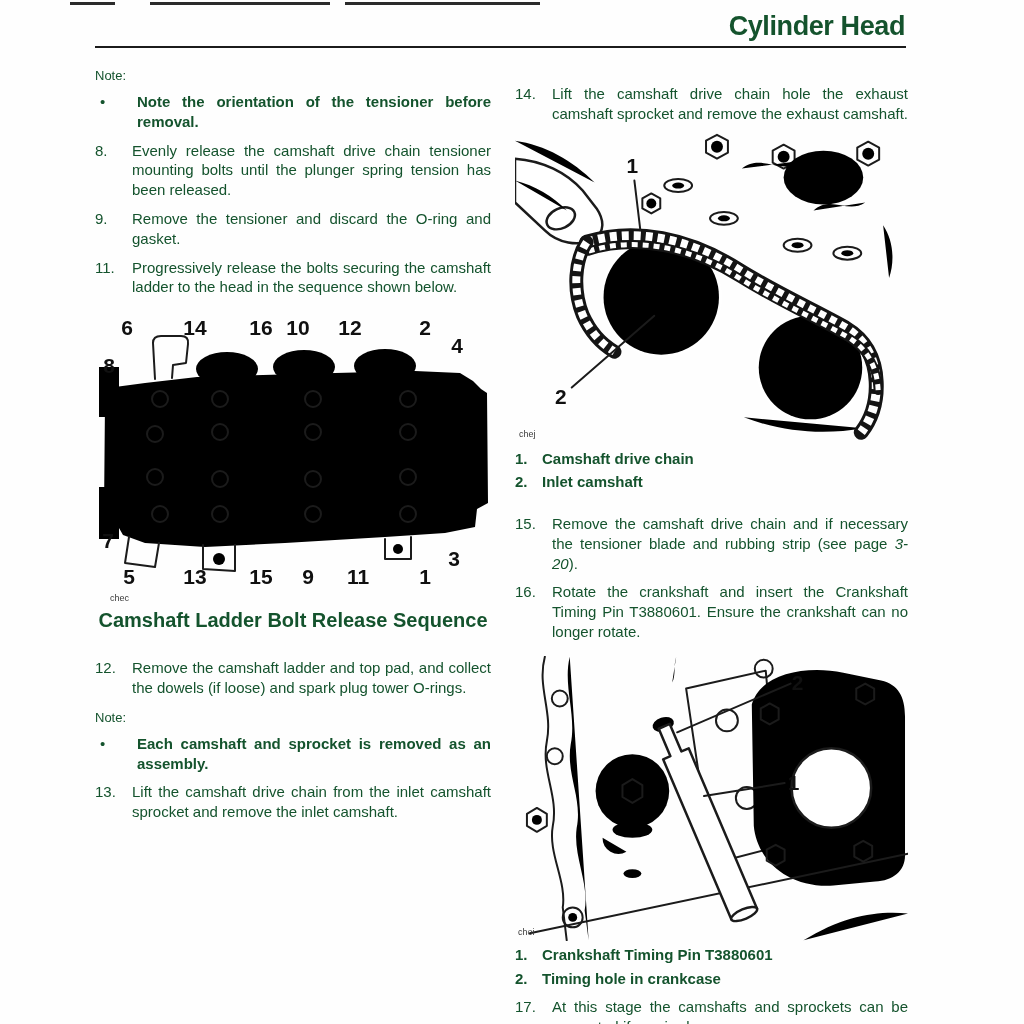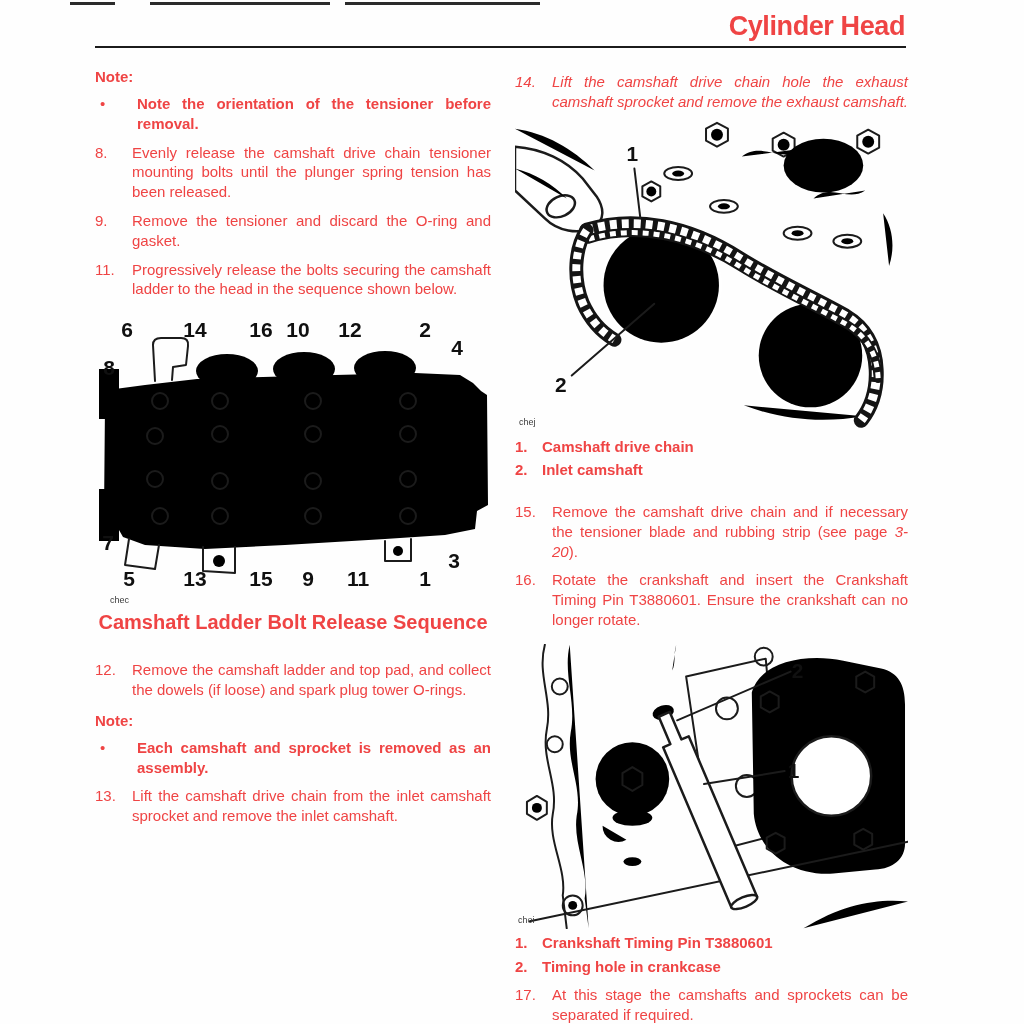--- a/index.html
+++ b/index.html
@@ -1,23 +1,23 @@
 <!DOCTYPE html>
 <html><head>
 <meta charset="utf-8">
 <style>
   html,body{margin:0;padding:0;background:#ddd;}
   .page{position:relative;width:1024px;height:1024px;background:#fefefe;
-        font-family:"Liberation Sans",sans-serif;color:#ef4444;overflow:hidden;margin:0 auto;}
+        font-family:"Liberation Sans",sans-serif;color:#14532d;overflow:hidden;margin:0 auto;}
   .artifact{position:absolute;top:2px;height:3px;background:#2b2b2b;}
   .title{position:absolute;top:11px;right:119px;font-size:27px;font-weight:bold;letter-spacing:-0.4px;}
   .rule{position:absolute;left:95px;right:118px;top:46px;height:2px;background:#1b1b1b;}
   .col-left{position:absolute;left:95px;top:68px;width:396px;}
   .col-right{position:absolute;left:515px;top:68px;width:393px;}
-  .note-h{font-weight:bold;font-size:15px;margin-top:12px;}
+  .note-h{font-weight:normal;font-size:13px;margin-top:12px;}
   .step{display:flex;margin-top:9px;font-size:15px;line-height:1.32;}
   .step .num{flex:0 0 37px;}
   .step .body{flex:1;text-align:justify;}
   .bullet-row{display:flex;margin-top:9px;font-size:15px;line-height:1.32;}
   .bullet-row .mark{flex:0 0 37px;padding-left:5px;}
   .bullet-row .body{flex:1;font-weight:bold;text-align:justify;}
   .fig{position:relative;margin-top:10px;}
   .caption{font-weight:bold;font-size:20px;text-align:center;margin-top:2px;}
   .legend-row{display:flex;font-weight:bold;font-size:15px;margin-top:5px;line-height:1.25;}
   .legend-row .num{flex:0 0 27px;}
@@ -210,21 +210,21 @@
     </div>
 
     <div class="step">
       <span class="num">13.</span>
       <span class="body">Lift the camshaft drive chain from the inlet camshaft sprocket and remove the inlet camshaft.</span>
     </div>
   </div>
 
   <div class="col-right">
 
-    <div class="step" style="margin-top:4px;font-style:italic;">
+    <div class="step" style="margin-top:16px;">
       <span class="num">14.</span>
       <span class="body">Lift the camshaft drive chain hole the exhaust camshaft sprocket and remove the exhaust camshaft.</span>
     </div>
 
     <div class="fig" style="margin-top:6px;">
       <svg width="393" height="315" viewBox="0 0 395 315">
 
         <g>
           <path class="ln15" d="M150,55 v60 M178,55 v62"></path>
             <ellipse class="ln" cx="164" cy="55" rx="14" ry="6.5"></ellipse>

